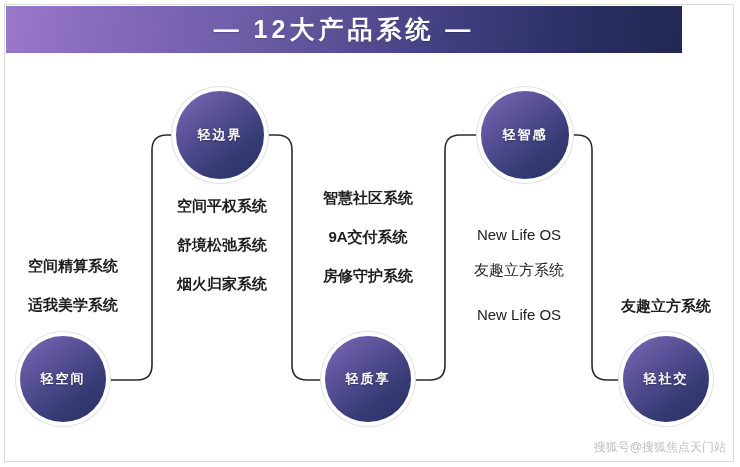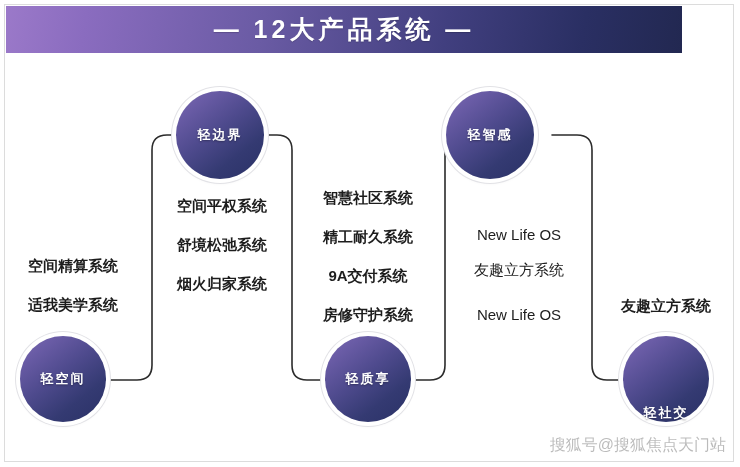--- a/index.html
+++ b/index.html
@@ -83,21 +83,21 @@
 
   
   .watermark{
     position:absolute;
     right:14px;bottom:11px;
     display:flex;align-items:center;gap:5px;
     opacity:.34;
     z-index:8;
   }
   .wm-text{
-    font-size:16px;
+    font-size:12px;
     color:#3a3a3a;
     white-space:nowrap;
     letter-spacing:0px;
   }
 </style>
 </head>
 <body>
 
 <div id="canvas">
 
@@ -141,42 +141,41 @@
   </div>
 
   <div class="node" style="left:176px;top:91px;width:88px;height:88px;">
     <span class="node-label">轻边界</span>
   </div>
 
   <div class="node" style="left:325px;top:336px;width:86px;height:86px;">
     <span class="node-label">轻质享</span>
   </div>
 
-  <div class="node" style="left:446px;top:91px;width:88px;height:88px;">
+  <div class="node" style="left:481px;top:91px;width:88px;height:88px;">
     <span class="node-label">轻智感</span>
   </div>
 
-  <div class="node" style="left:623px;top:336px;width:86px;height:86px;align-items:flex-end;">
+  <div class="node" style="left:623px;top:336px;width:86px;height:86px;">
     <span class="node-label">轻社交</span>
   </div>
 
   <div class="col" style="left:159px;top:198px;width:126px;">
     <div class="row">空间平权系统</div>
     <div class="row">舒境松弛系统</div>
     <div class="row">烟火归家系统</div>
   </div>
 
   <div class="col" style="left:10px;top:258px;width:126px;">
     <div class="row">空间精算系统</div>
     <div class="row">适我美学系统</div>
   </div>
 
   <div class="col" style="left:305px;top:190px;width:126px;">
     <div class="row">智慧社区系统</div>
-    <div class="row">精工耐久系统</div>
     <div class="row">9A交付系统</div>
     <div class="row">房修守护系统</div>
   </div>
 
   <div class="col tight" style="left:455px;top:207px;width:128px;">
     <div class="grp">
       <div class="row en">New Life OS</div>
       <div class="row">友趣立方系统</div>
     </div>
     <div class="grp">

